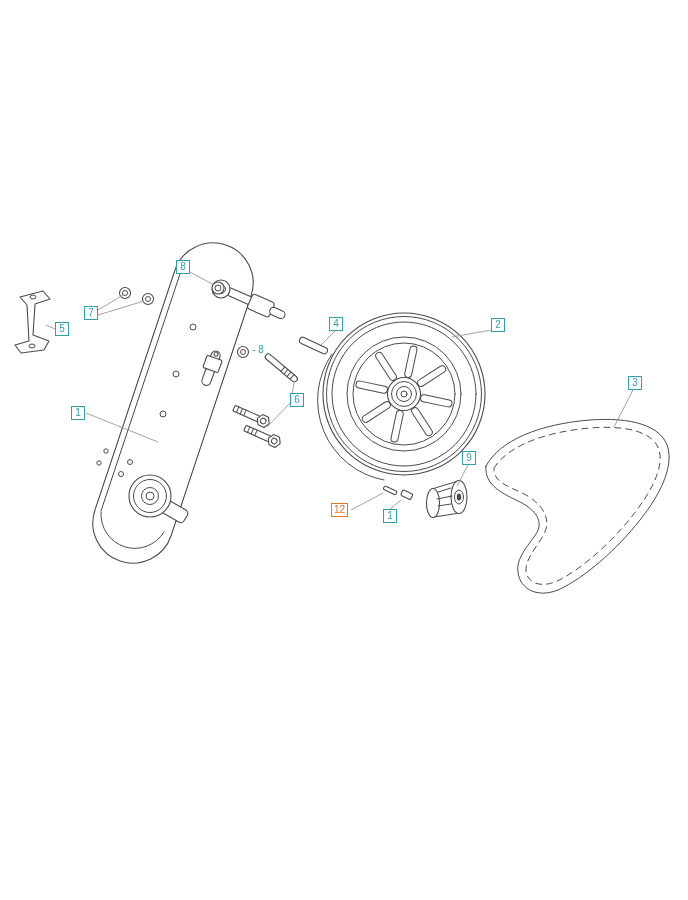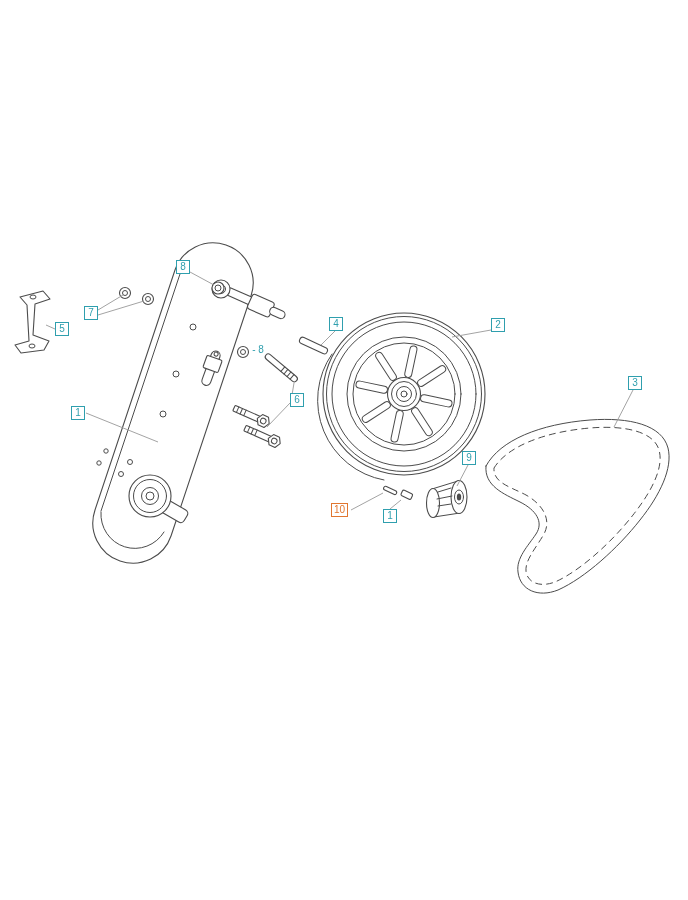--- a/index.html
+++ b/index.html
@@ -205,16 +205,16 @@
   <div class="callout" style="left:71px;  top:406px;">1</div>
   <div class="callout" style="left:491px; top:318px;">2</div>
   <div class="callout" style="left:628px; top:376px;">3</div>
   <div class="callout" style="left:329px; top:317px;">4</div>
   <div class="callout" style="left:55px;  top:322px;">5</div>
   <div class="callout" style="left:290px; top:393px;">6</div>
   <div class="callout" style="left:84px;  top:306px;">7</div>
   <div class="callout" style="left:176px; top:260px;">8</div>
   <div class="callout plain" style="left:251px; top:344px;">- 8</div>
   <div class="callout" style="left:462px; top:451px;">9</div>
-  <div class="callout orange" style="left:331px; top:503px;">10</div>
+  <div class="callout orange" style="left:331px; top:503px;">12</div>
   <div class="callout" style="left:383px; top:509px;">1</div>
 
 </div>
 
 </body></html>

